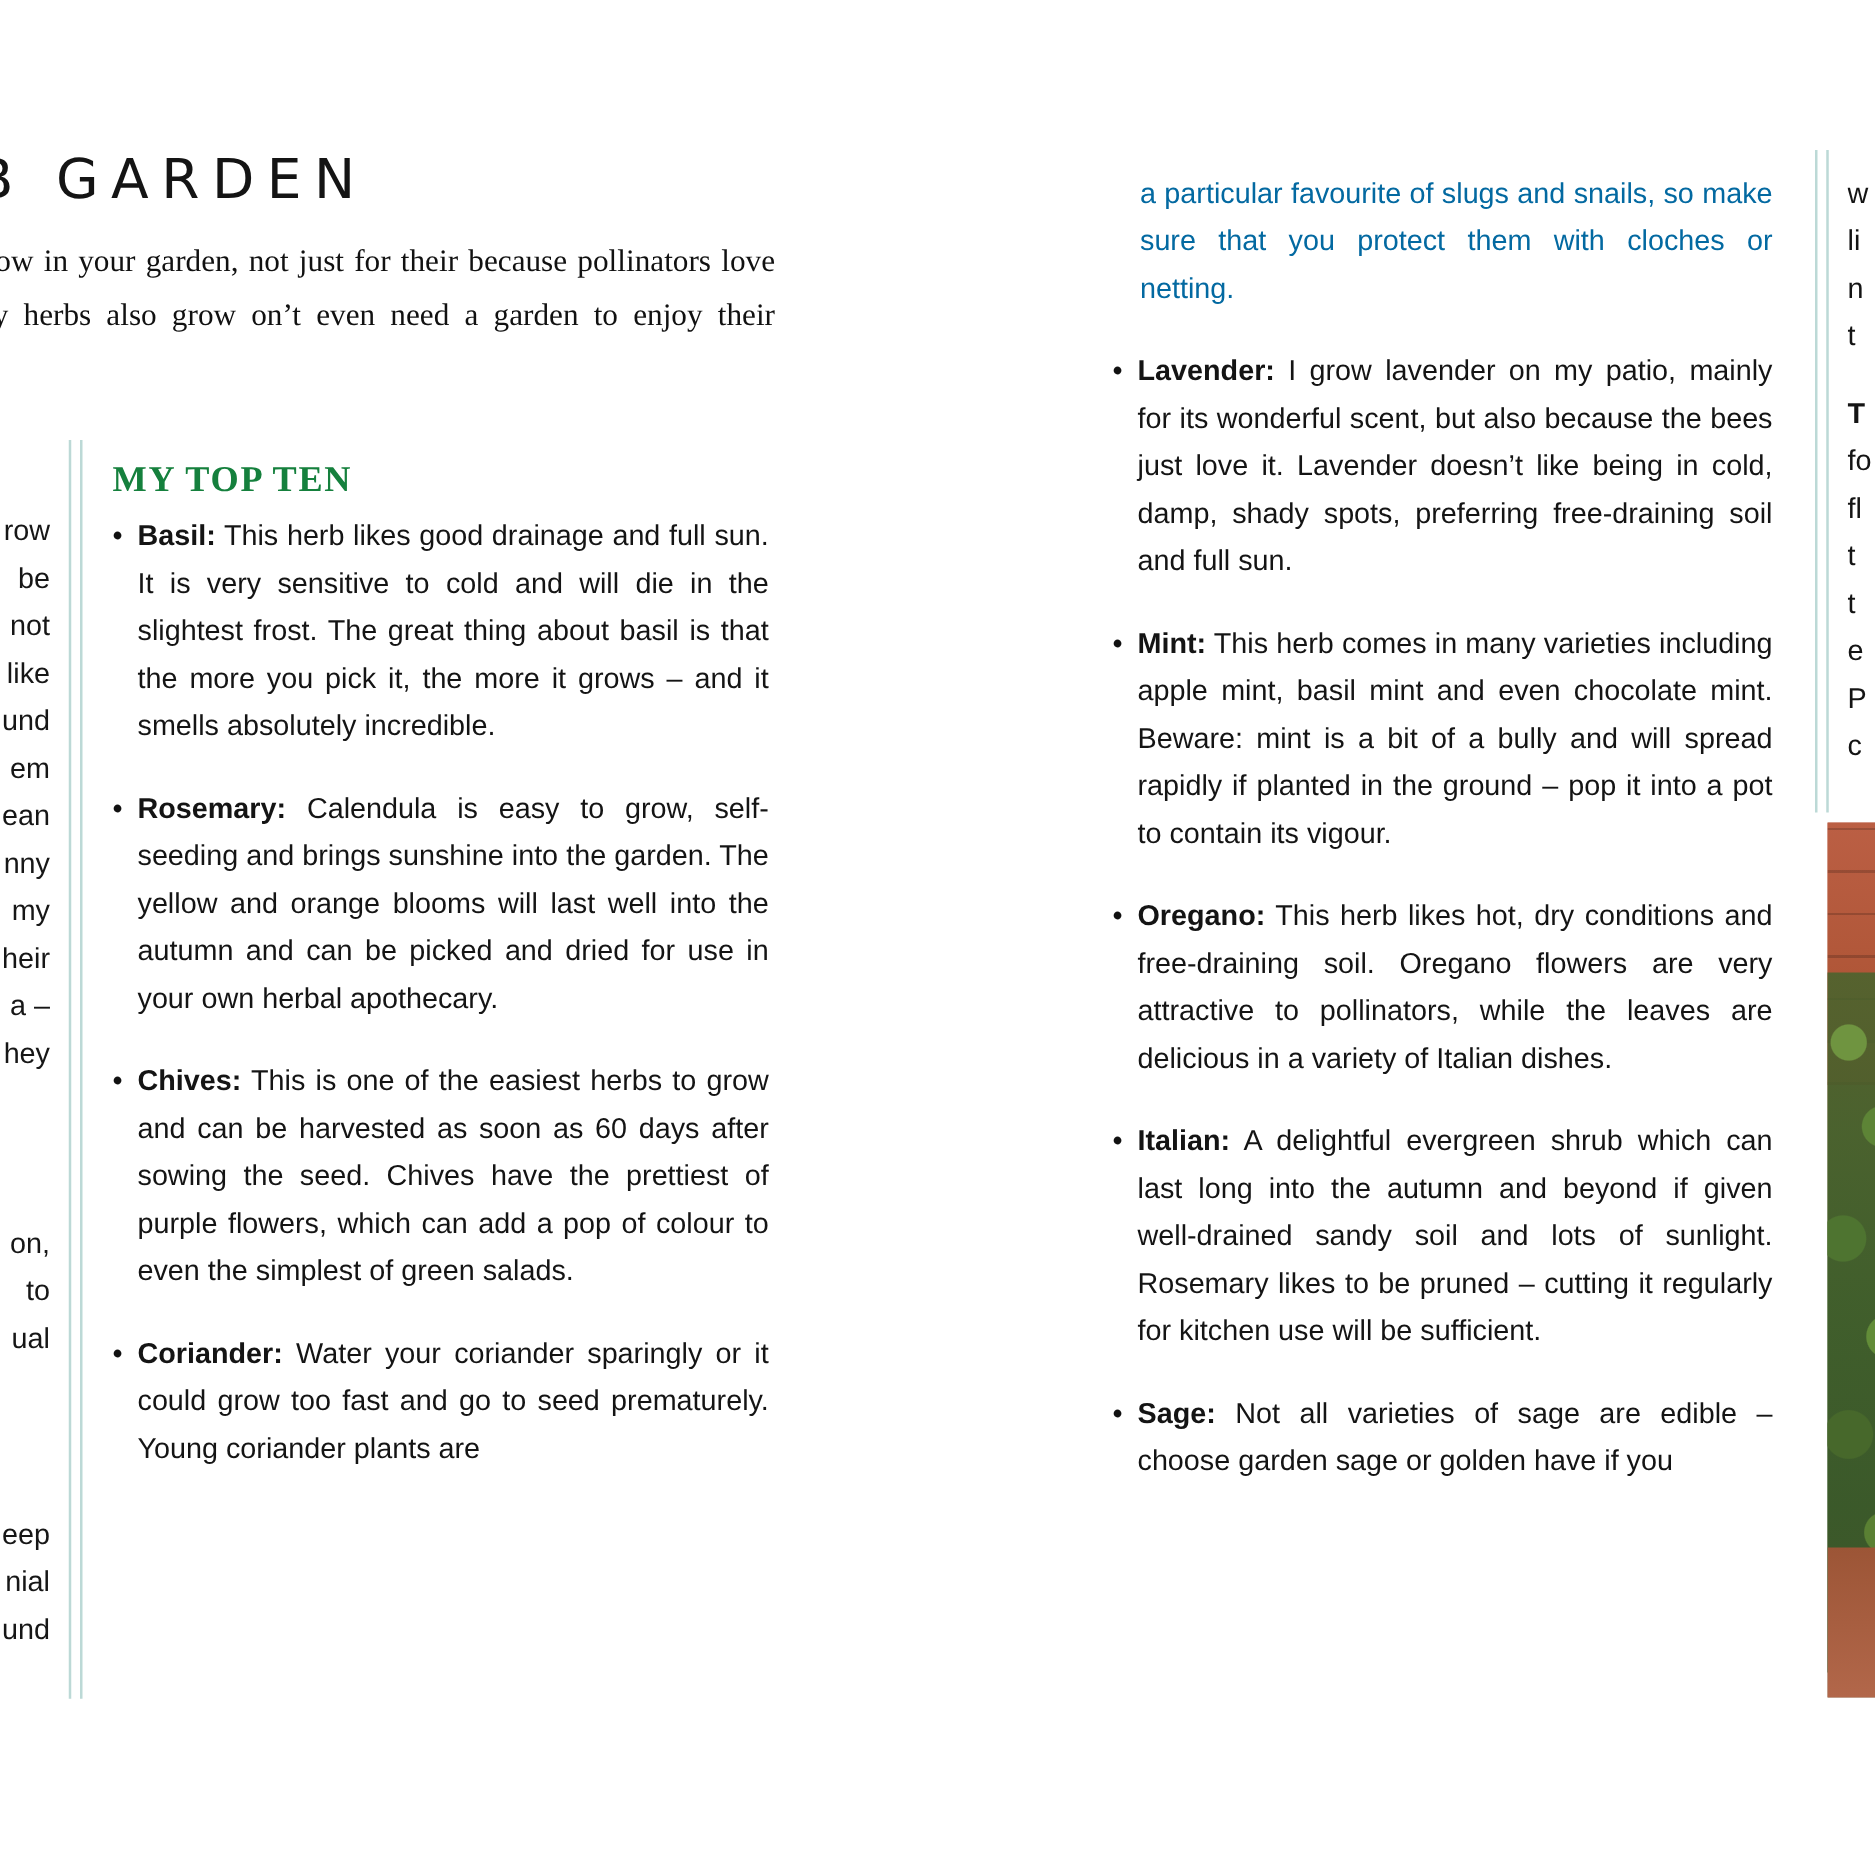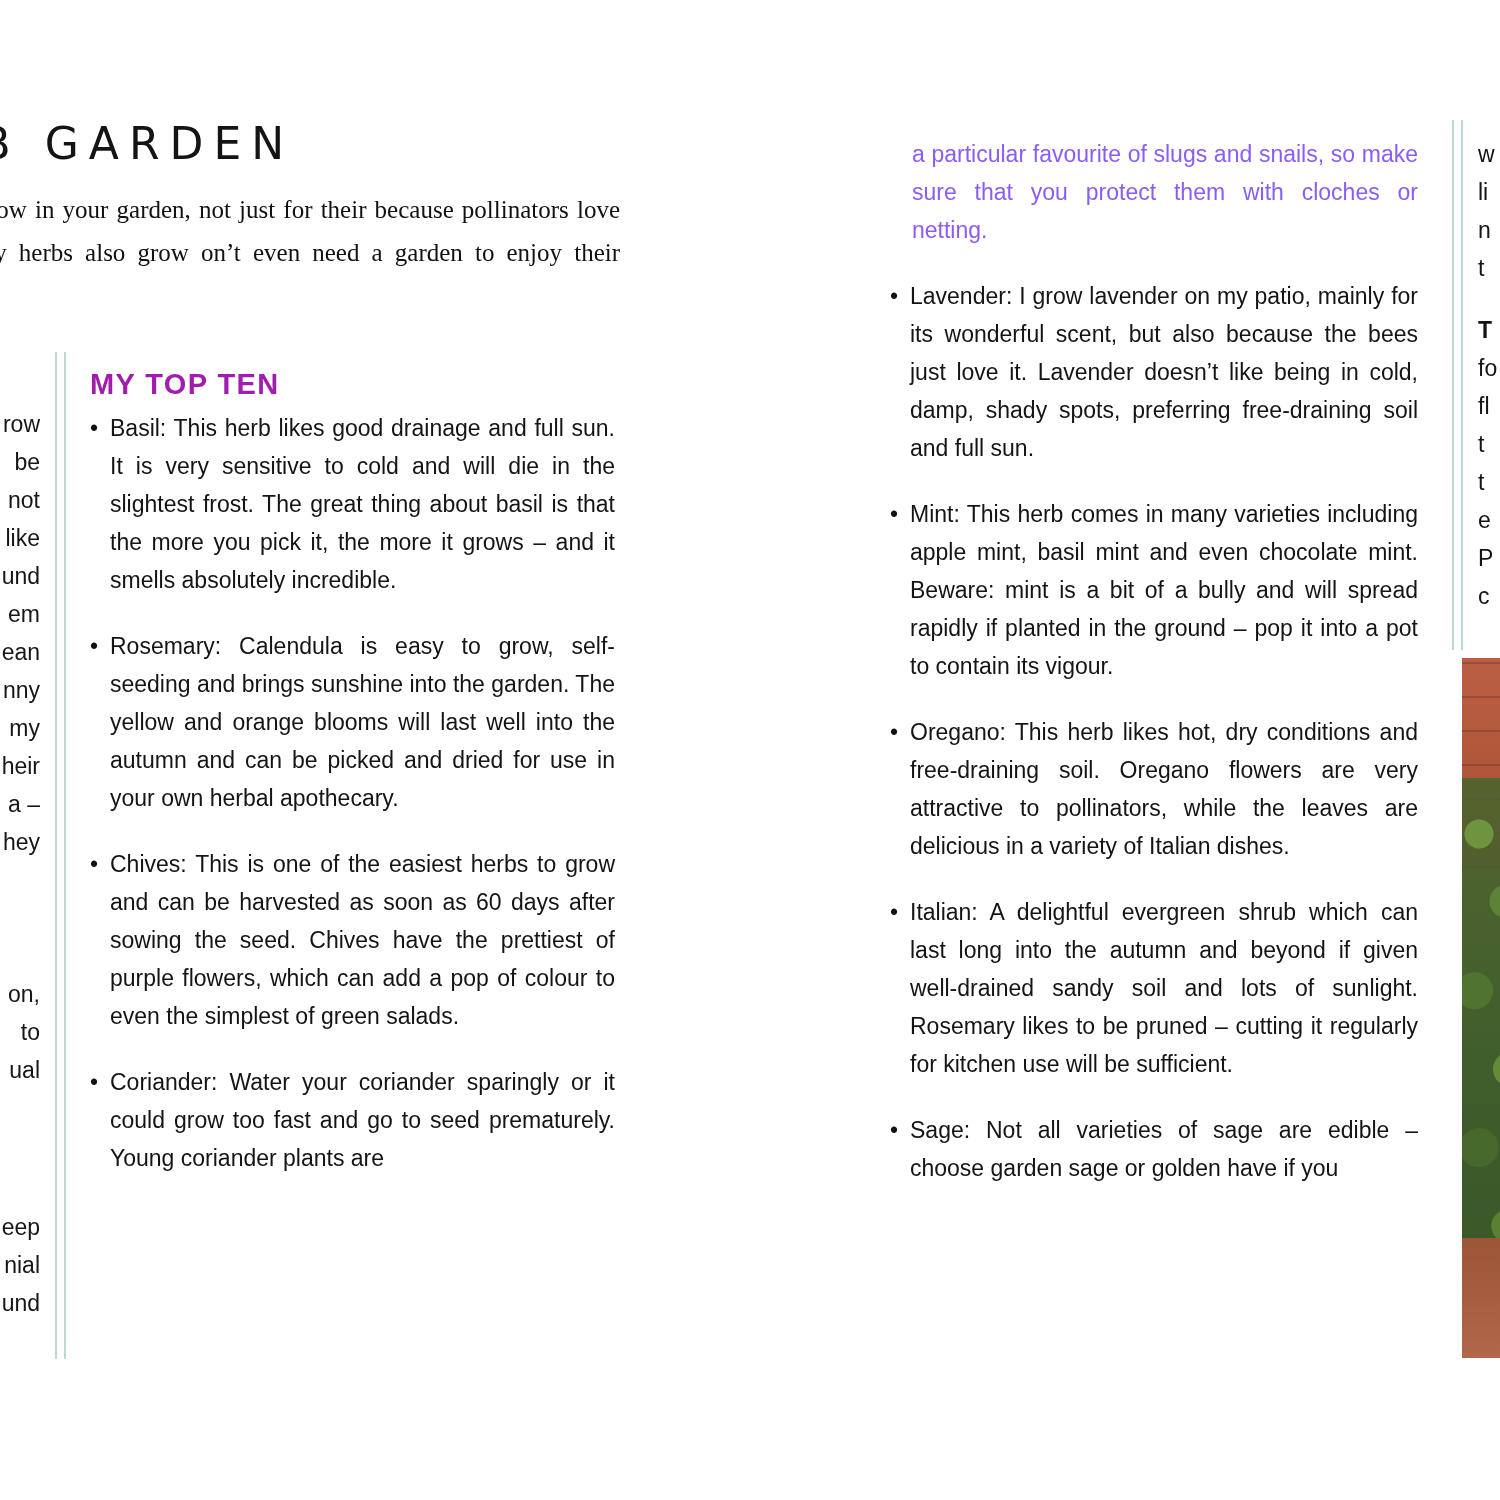--- a/index.html
+++ b/index.html
@@ -68,26 +68,26 @@
   #frag-c { top: 1208px; }
 
   
   .col1 {
     position: absolute;
     left: 90px;
     top: 365px;
     width: 525px;
   }
   .section-head {
-    font-family: Liberation Sans, sans-serif;
+    font-family: Liberation Serif, serif;
     font-size: 29px;
     letter-spacing: 1.4px;
     font-weight: 700;
     line-height: 38px;
-    color: #a21caf;
+    color: #15803d;
     margin: 0 0 6px 0;
   }
   .entry {
     display: flex;
     margin-bottom: 28px;
   }
   .bullet {
     width: 20px;
     flex: 0 0 20px;
     font-size: 23px;
@@ -95,37 +95,37 @@
     color: #111;
   }
   .entry-body {
     flex: 1;
     font-size: 23px;
     line-height: 38px;
     text-align: justify;
     color: #141414;
   }
   .entry-body .term {
-    font-weight: 400;
+    font-weight: 700;
   }
 
   
   .col2 {
     position: absolute;
     left: 890px;
     top: 135px;
     width: 528px;
   }
   .col2 .entry { margin-bottom: 28px; }
   .cont-para {
     font-size: 23px;
     line-height: 38px;
     text-align: justify;
     margin: 0 0 28px 22px;
-    color: #8b5cf6;
+    color: #0369a1;
   }
 
   
   .rule-vert-right {
     position: absolute;
     left: 1452px;
     top: 120px;
     width: 7px;
     height: 530px;
     border-left: 2px solid #bcd9d6;

